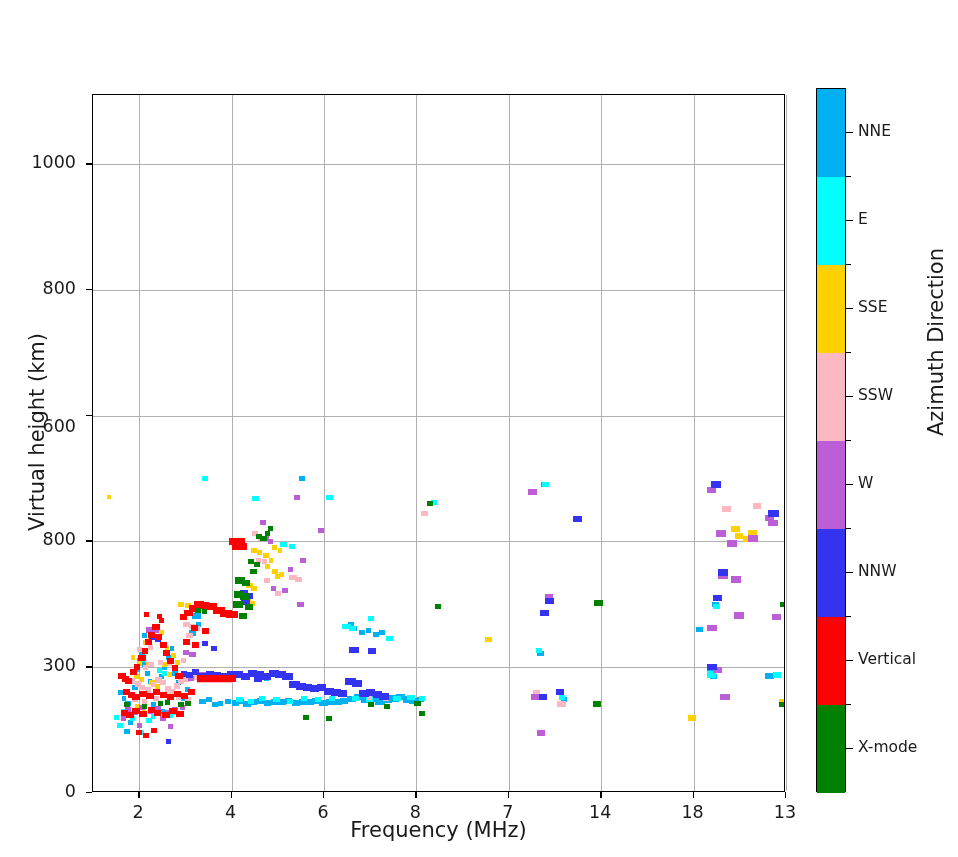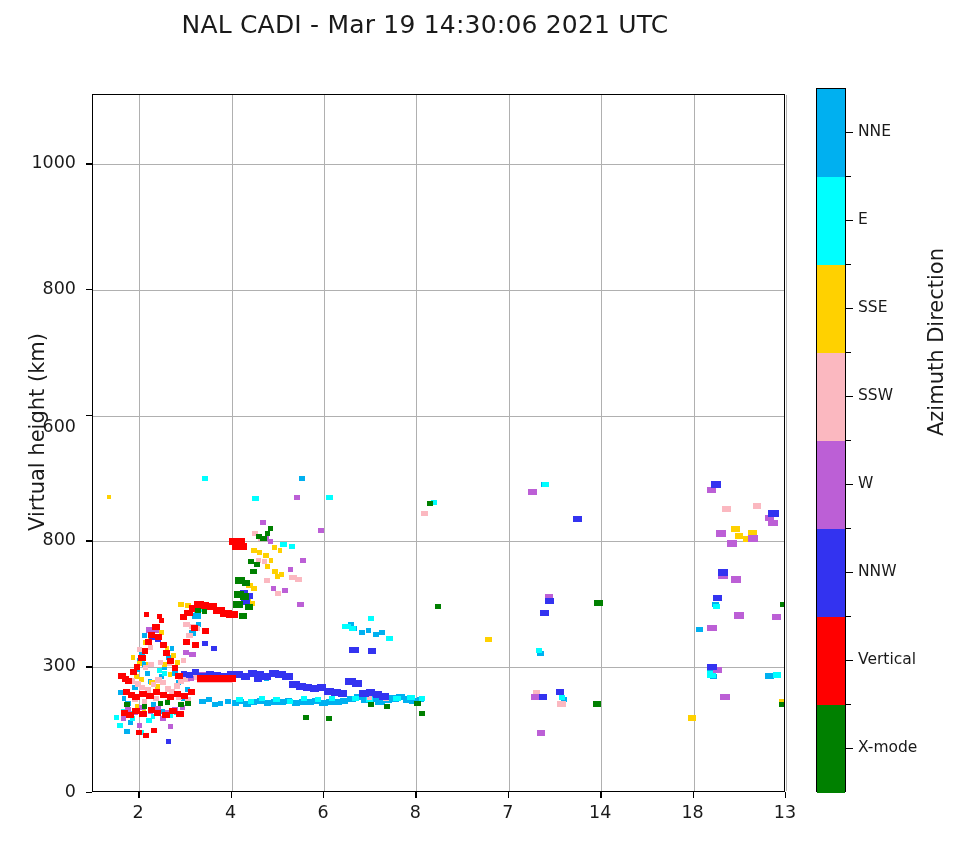--- a/index.html
+++ b/index.html
@@ -44,21 +44,20 @@
   .clab{position:absolute;font-size:15.5px;color:#1a1a1a;white-space:nowrap;}
   #cbar-title{position:absolute;left:806px;top:330px;width:260px;
               text-align:center;font-size:21px;color:#1a1a1a;
               transform:rotate(-90deg);transform-origin:center center;}
 </style>
 </head>
 <body>
 
 <div id="root">
 
-  <div id="title">NAL CADI - Mar 19 14:30:06 2021 UTC</div>
 
   <div id="plot">
     <div id="grid">
         <div class="gl v" style="left: 46.2px;"></div>
         <div class="gl v" style="left: 138.6px;"></div>
         <div class="gl v" style="left: 231px;"></div>
         <div class="gl v" style="left: 323.4px;"></div>
         <div class="gl v" style="left: 415.8px;"></div>
         <div class="gl v" style="left: 508.2px;"></div>
         <div class="gl v" style="left: 600.6px;"></div>
@@ -510,20 +509,21 @@
       <div class="tick y" style="left: 86px; top: 540.468px;"></div>
       <div class="ylab" style="left: 6px; top: 529.468px;">800</div>
       <div class="tick y" style="left: 86px; top: 414.703px;"></div>
       <div class="ylab" style="left: 6px; top: 389px; margin-top: 27px;">600</div>
       <div class="tick y" style="left: 86px; top: 288.937px;"></div>
       <div class="ylab" style="left: 6px; top: 277.937px;">800</div>
       <div class="tick y" style="left: 86px; top: 163.171px;"></div>
       <div class="ylab" style="left: 6px; top: 152.171px;">1000</div>
     </div>
 
+  <div id="xaxis-title">Frequency (MHz)</div>
   <div id="yaxis-title">Virtual height (km)</div>
 
   <div id="cbar">
       <div class="cseg" style="top: 0px; height: 88px; background: rgb(0, 176, 240);"></div>
       <div class="cseg" style="top: 88px; height: 88px; background: rgb(0, 255, 255);"></div>
       <div class="cseg" style="top: 176px; height: 88px; background: rgb(255, 209, 0);"></div>
       <div class="cseg" style="top: 264px; height: 88px; background: rgb(251, 184, 192);"></div>
       <div class="cseg" style="top: 352px; height: 88px; background: rgb(188, 95, 214);"></div>
       <div class="cseg" style="top: 440px; height: 88px; background: rgb(51, 51, 240);"></div>
       <div class="cseg" style="top: 528px; height: 88px; background: rgb(255, 0, 0);"></div>

